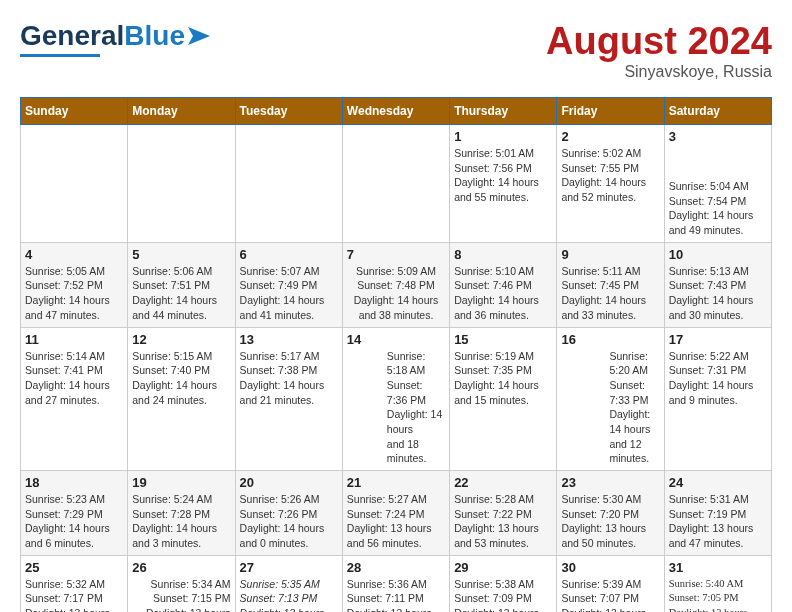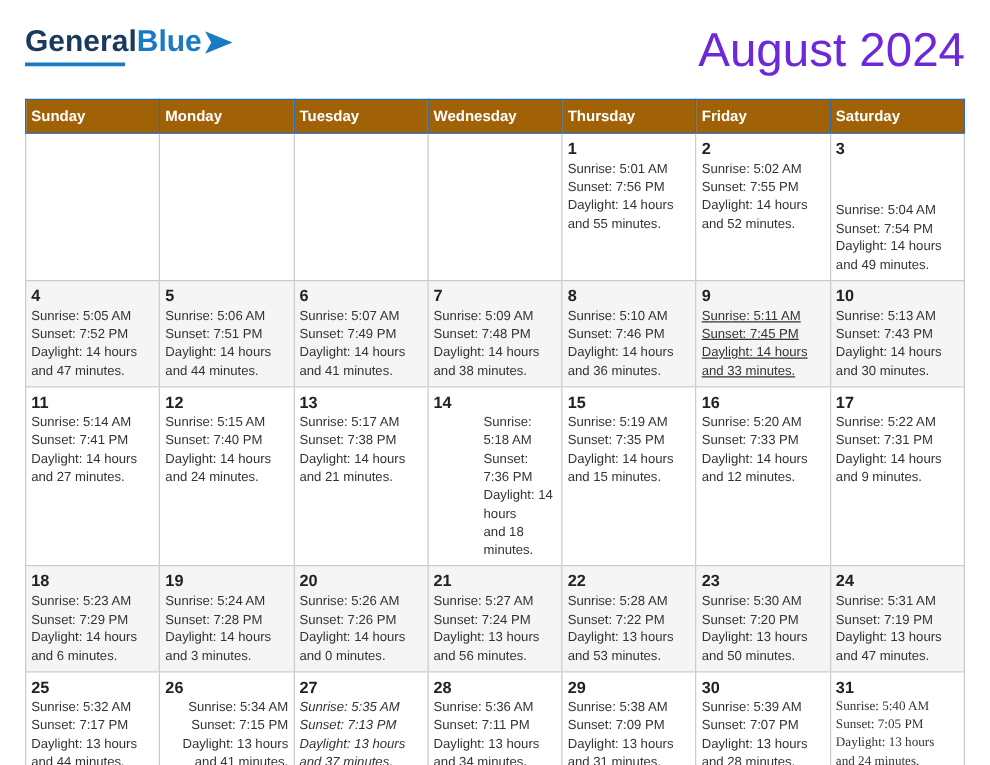--- a/index.html
+++ b/index.html
@@ -15,37 +15,37 @@
       justify-content: space-between;
       align-items: flex-start;
       margin-bottom: 16px;
     }
     .logo {
       display: flex;
       flex-direction: column;
       align-items: flex-start;
     }
     .logo-text {
-      font-size: 24px;
+      font-size: 28px;
       font-weight: bold;
       color: #1a3a5c;
     }
     .logo-line {
       width: 80px;
       height: 3px;
       background: #1a7ac4;
       margin-top: 2px;
     }
     .title-block {
       text-align: right;
     }
     .month-year {
       font-size: 38px;
-      color: #6d28d9;
-      font-weight: 400;
+      color: #b91c1c;
+      font-weight: 700;
     }
     .location {
       font-size: 16px;
       color: #555;
     }
     .calendar {
       width: 100%;
       border-collapse: collapse;
       font-size: 11px;
     }
@@ -95,20 +95,21 @@
       </span>
 
       <svg width="22" height="18" viewBox="0 0 22 18" style="margin-left:3px;">
         <polygon points="0,18 22,9 0,0 5,9" fill="#1a7ac4"></polygon>
       </svg>
     </div>
     <div class="logo-line"></div>
   </div>
   <div class="title-block">
     <div class="month-year">August 2024</div>
+    <div class="location">Sinyavskoye, Russia</div>
   </div>
 </div>
 
 <table class="calendar">
   <thead>
     <tr>
       <th>Sunday</th>
       <th>Monday</th>
       <th>Tuesday</th>
       <th>Wednesday</th>
@@ -162,35 +163,35 @@
         </td>
         <td>
           <div class="day-number">6</div>
           <div class="day-info" style="white-space: pre-line;">Sunrise: 5:07 AM
 Sunset: 7:49 PM
 Daylight: 14 hours
 and 41 minutes.</div>
         </td>
         <td>
           <div class="day-number">7</div>
-          <div class="day-info" style="white-space: pre-line;">Sunrise: 5:09 AM
+          <div class="day-info" style="white-space: pre-line; text-align: center;">Sunrise: 5:09 AM
 Sunset: 7:48 PM
 Daylight: 14 hours
 and 38 minutes.</div>
         </td>
         <td>
           <div class="day-number">8</div>
           <div class="day-info" style="white-space: pre-line;">Sunrise: 5:10 AM
 Sunset: 7:46 PM
 Daylight: 14 hours
 and 36 minutes.</div>
         </td>
         <td>
           <div class="day-number">9</div>
-          <div class="day-info" style="white-space: pre-line; text-decoration: underline;">Sunrise: 5:11 AM
+          <div class="day-info" style="white-space: pre-line;">Sunrise: 5:11 AM
 Sunset: 7:45 PM
 Daylight: 14 hours
 and 33 minutes.</div>
         </td>
         <td>
           <div class="day-number">10</div>
           <div class="day-info" style="white-space: pre-line;">Sunrise: 5:13 AM
 Sunset: 7:43 PM
 Daylight: 14 hours
 and 30 minutes.</div>
@@ -227,21 +228,21 @@
         </td>
         <td>
           <div class="day-number">15</div>
           <div class="day-info" style="white-space: pre-line;">Sunrise: 5:19 AM
 Sunset: 7:35 PM
 Daylight: 14 hours
 and 15 minutes.</div>
         </td>
         <td>
           <div class="day-number">16</div>
-          <div class="day-info" style="white-space: pre-line;">Sunrise: 5:20 AM
+          <div class="day-info" style="white-space: pre-line; margin-left: 48px;">Sunrise: 5:20 AM
 Sunset: 7:33 PM
 Daylight: 14 hours
 and 12 minutes.</div>
         </td>
         <td>
           <div class="day-number">17</div>
           <div class="day-info" style="white-space: pre-line;">Sunrise: 5:22 AM
 Sunset: 7:31 PM
 Daylight: 14 hours
 and 9 minutes.</div>

